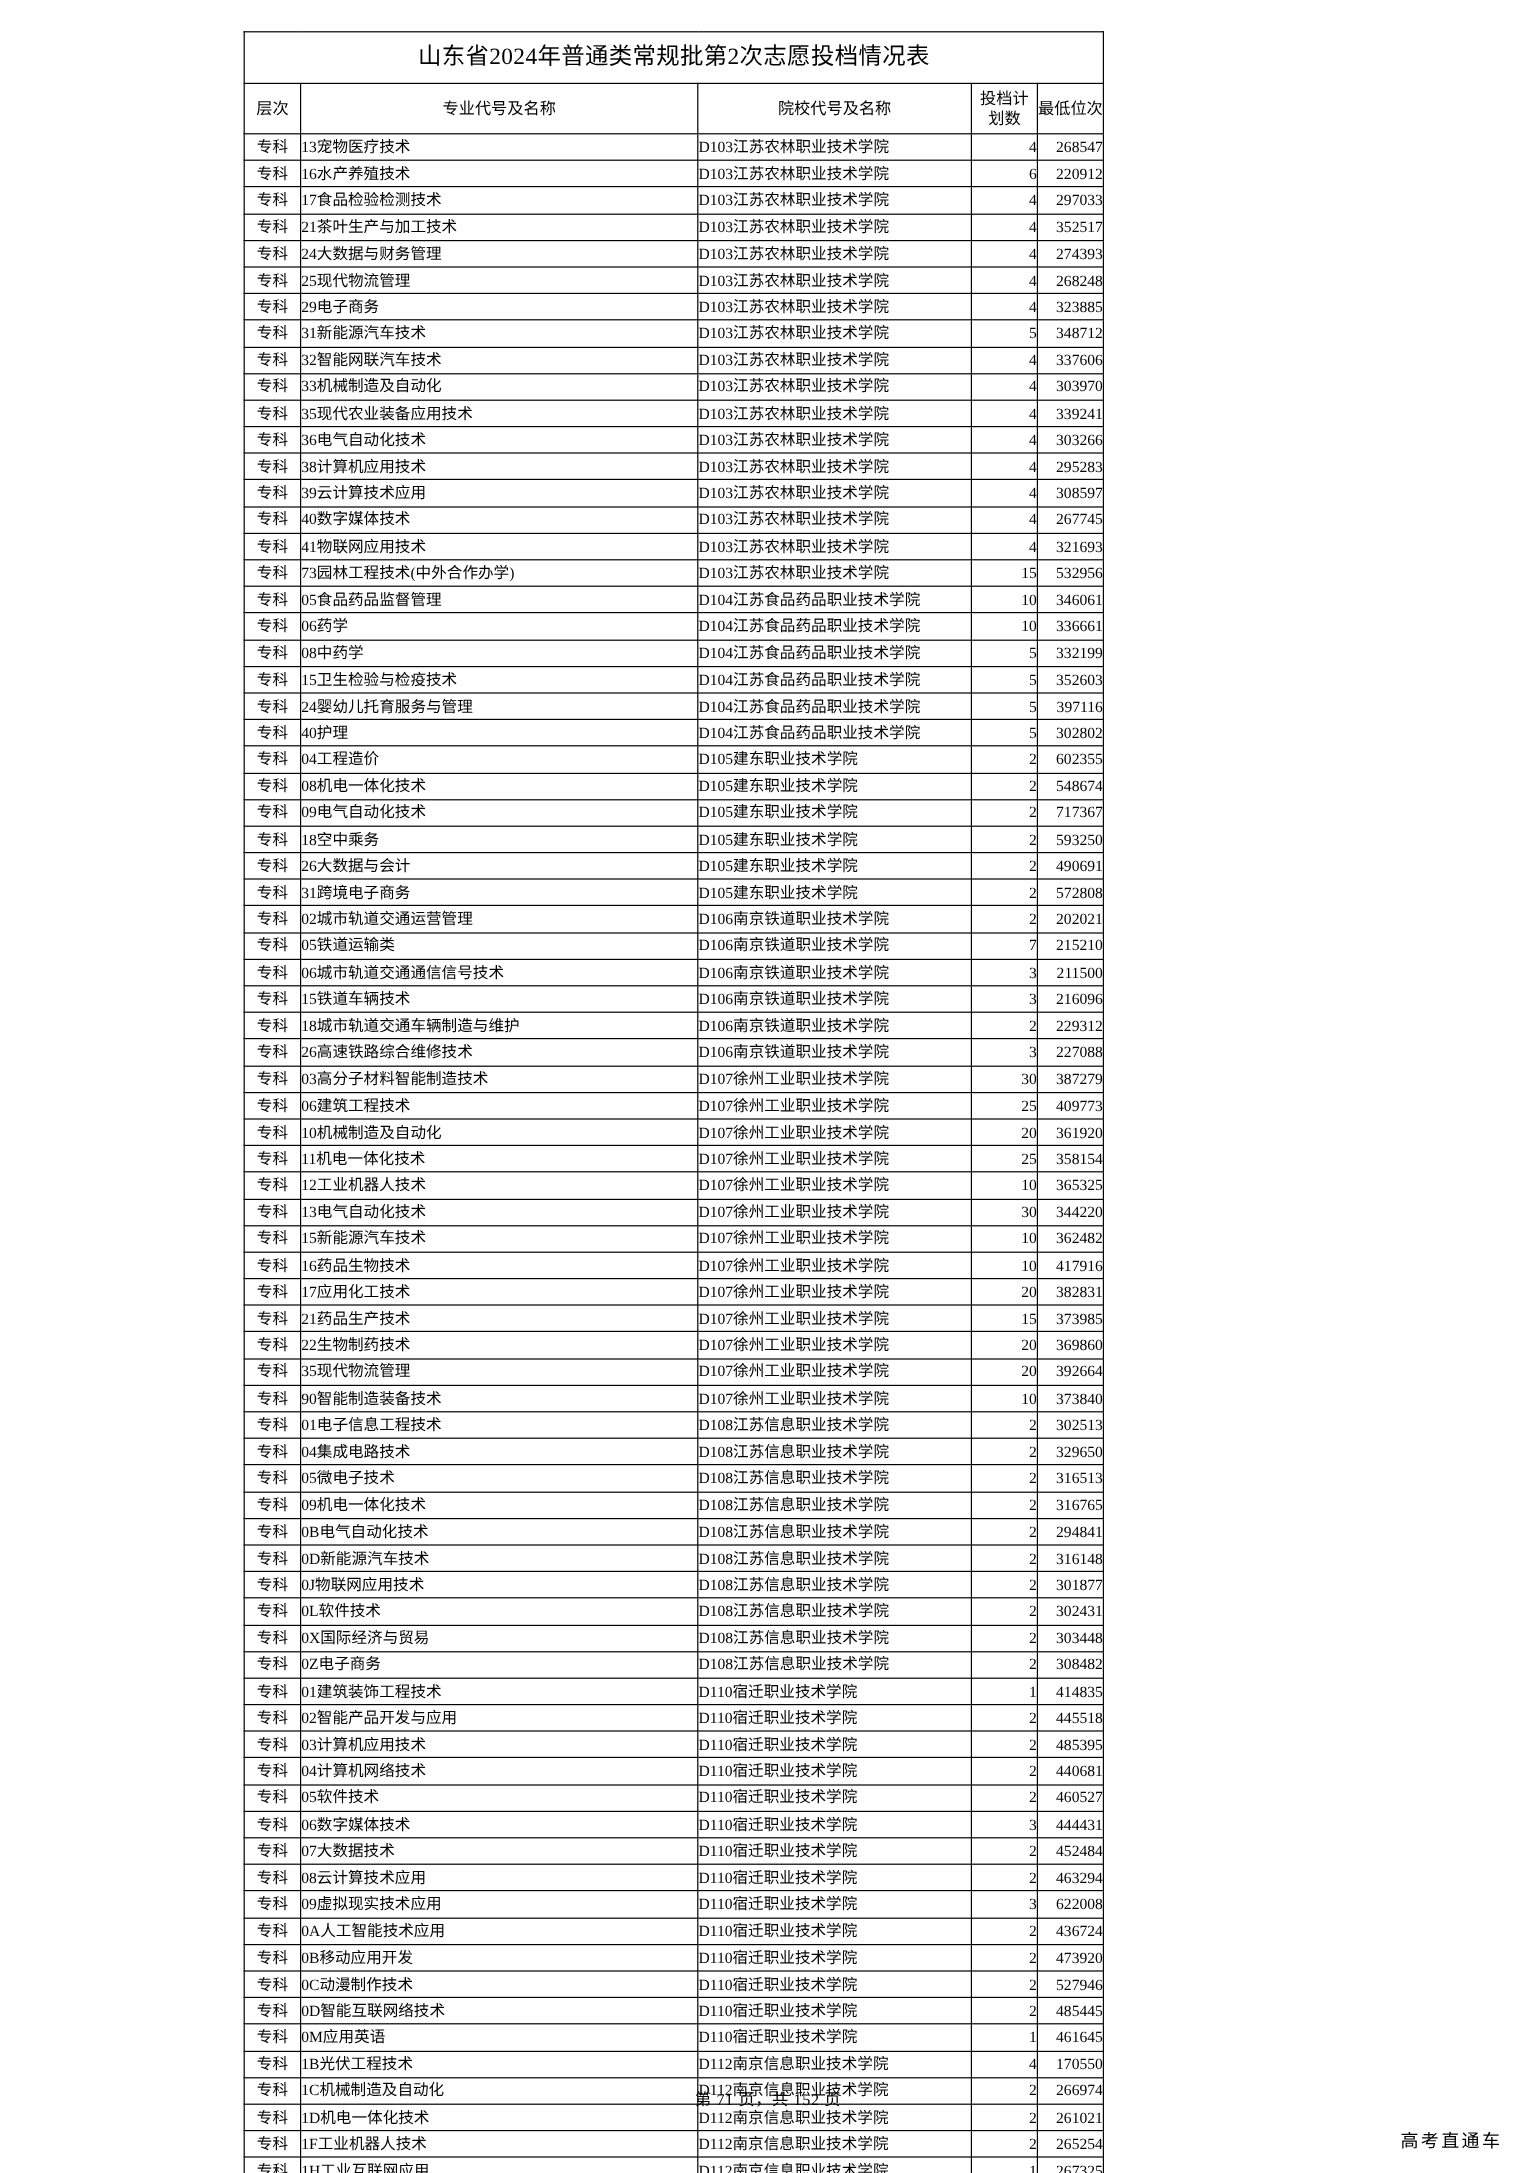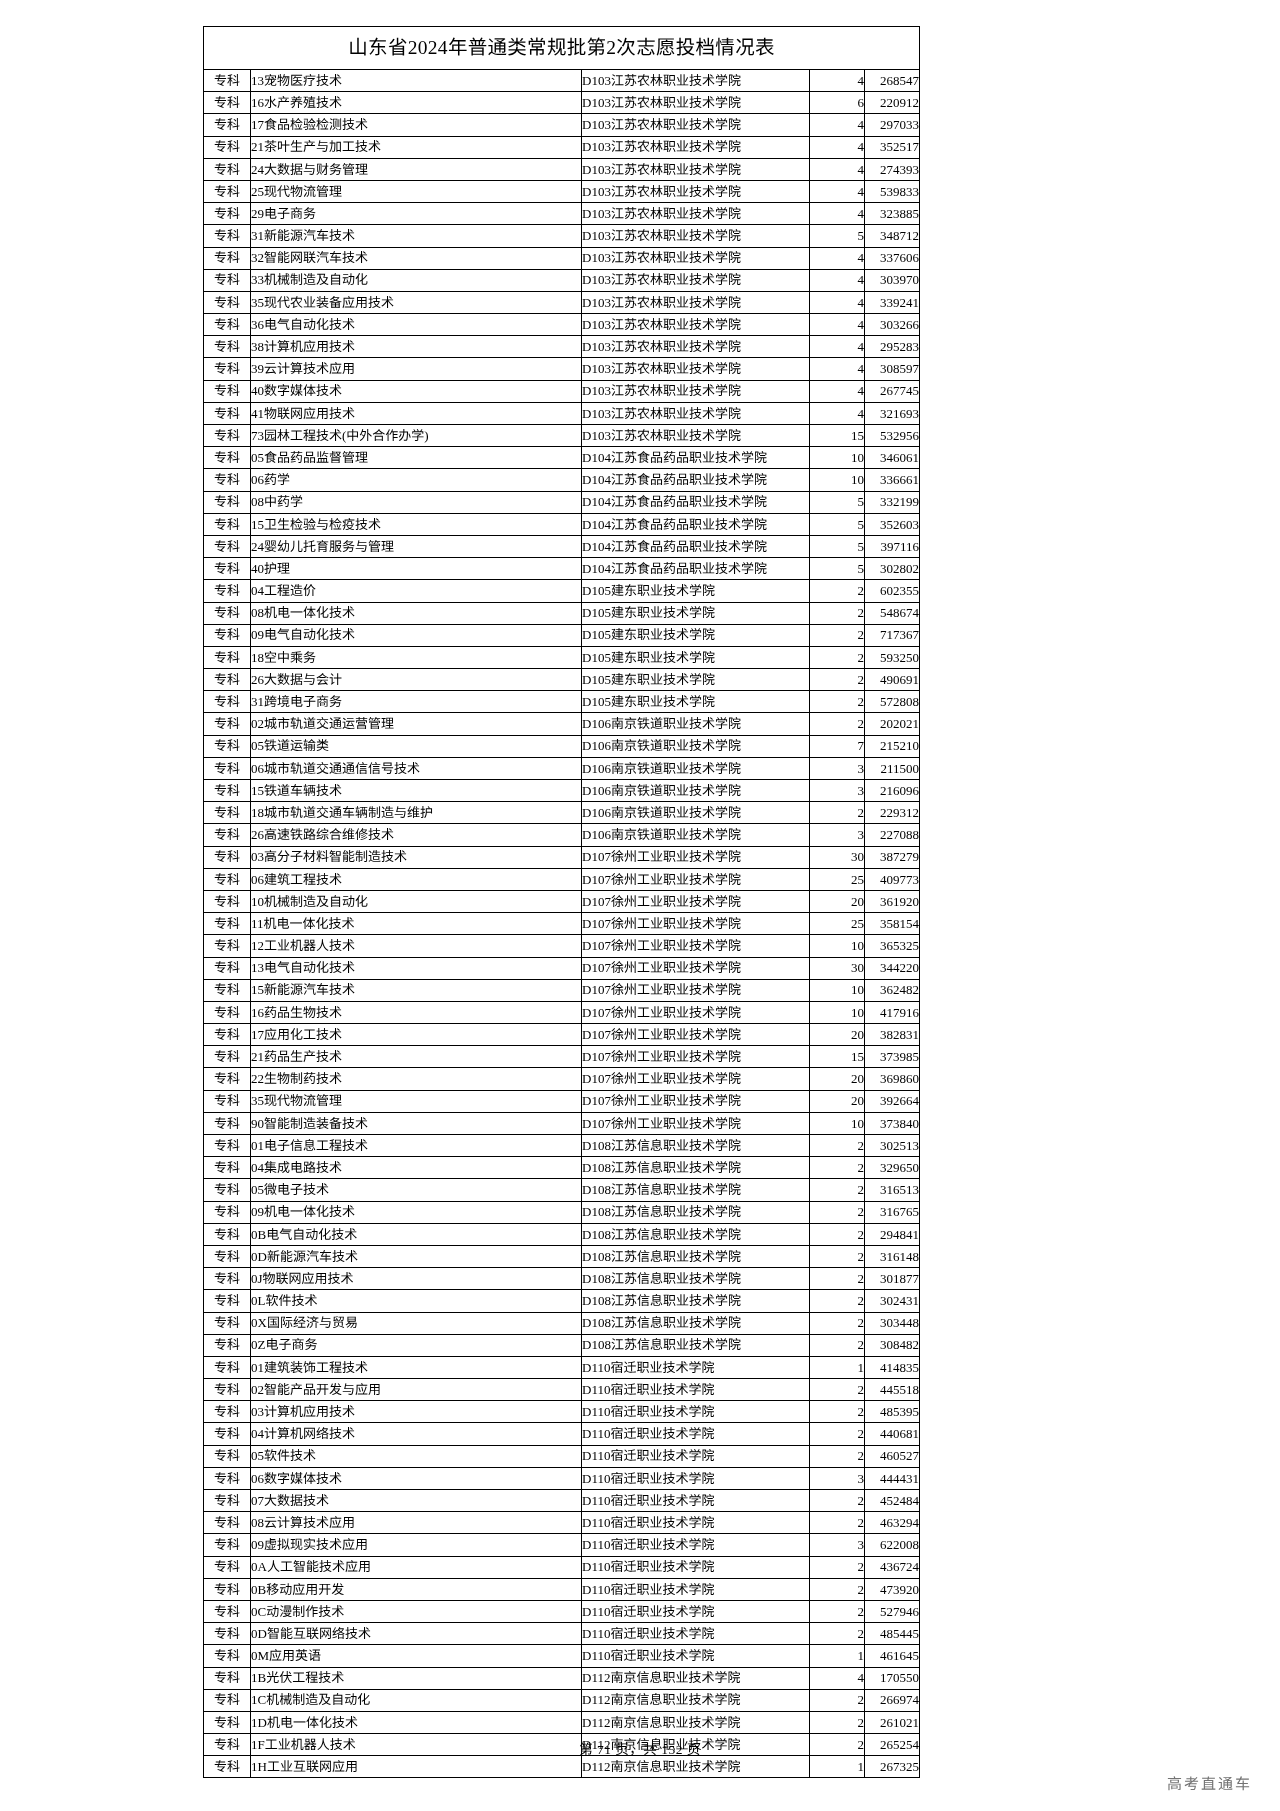--- a/index.html
+++ b/index.html
@@ -117,21 +117,21 @@
     font-weight: normal;
     letter-spacing: 0.5px;
     font-family: "Liberation Serif", "DejaVu Serif", serif;
   }
 
   .watermark {
     position: absolute;
     right: 28px;
     bottom: 18px;
     font-size: 15px;
-    color: #737373;
+    color: #000000;
     letter-spacing: 2px;
     font-family: "Liberation Sans", "DejaVu Sans", sans-serif;
     user-select: none;
   }
 </style>
 </head>
 <body>
 
 <div class="page">
 
@@ -141,20 +141,30 @@
         <col class="c-level">
         <col class="c-major">
         <col class="c-school">
         <col class="c-plan">
         <col class="c-rank">
       </colgroup>
       <thead>
         <tr>
           <td class="title-cell" colspan="5">山东省2024年普通类常规批第2次志愿投档情况表</td>
         </tr>
+        <tr class="hdr">
+          <td>层次</td>
+          <td>专业代号及名称</td>
+          <td>院校代号及名称</td>
+          <td>
+            <span>投档计</span><br>
+            <span>划数</span>
+          </td>
+          <td>最低位次</td>
+        </tr>
       </thead>
       <tbody class="data" id="table-body">
 
       <tr>
             <td class="level">专科</td>
             <td class="major">13宠物医疗技术</td>
             <td class="school">D103江苏农林职业技术学院</td>
             <td class="plan">4</td>
             <td class="rank">268547</td>
           </tr>
@@ -184,21 +194,21 @@
             <td class="major">24大数据与财务管理</td>
             <td class="school">D103江苏农林职业技术学院</td>
             <td class="plan">4</td>
             <td class="rank">274393</td>
           </tr>
           <tr>
             <td class="level">专科</td>
             <td class="major">25现代物流管理</td>
             <td class="school">D103江苏农林职业技术学院</td>
             <td class="plan">4</td>
-            <td class="rank">539833</td>
+            <td class="rank">268248</td>
           </tr>
           <tr>
             <td class="level">专科</td>
             <td class="major">29电子商务</td>
             <td class="school">D103江苏农林职业技术学院</td>
             <td class="plan">4</td>
             <td class="rank">323885</td>
           </tr>
           <tr>
             <td class="level">专科</td>

